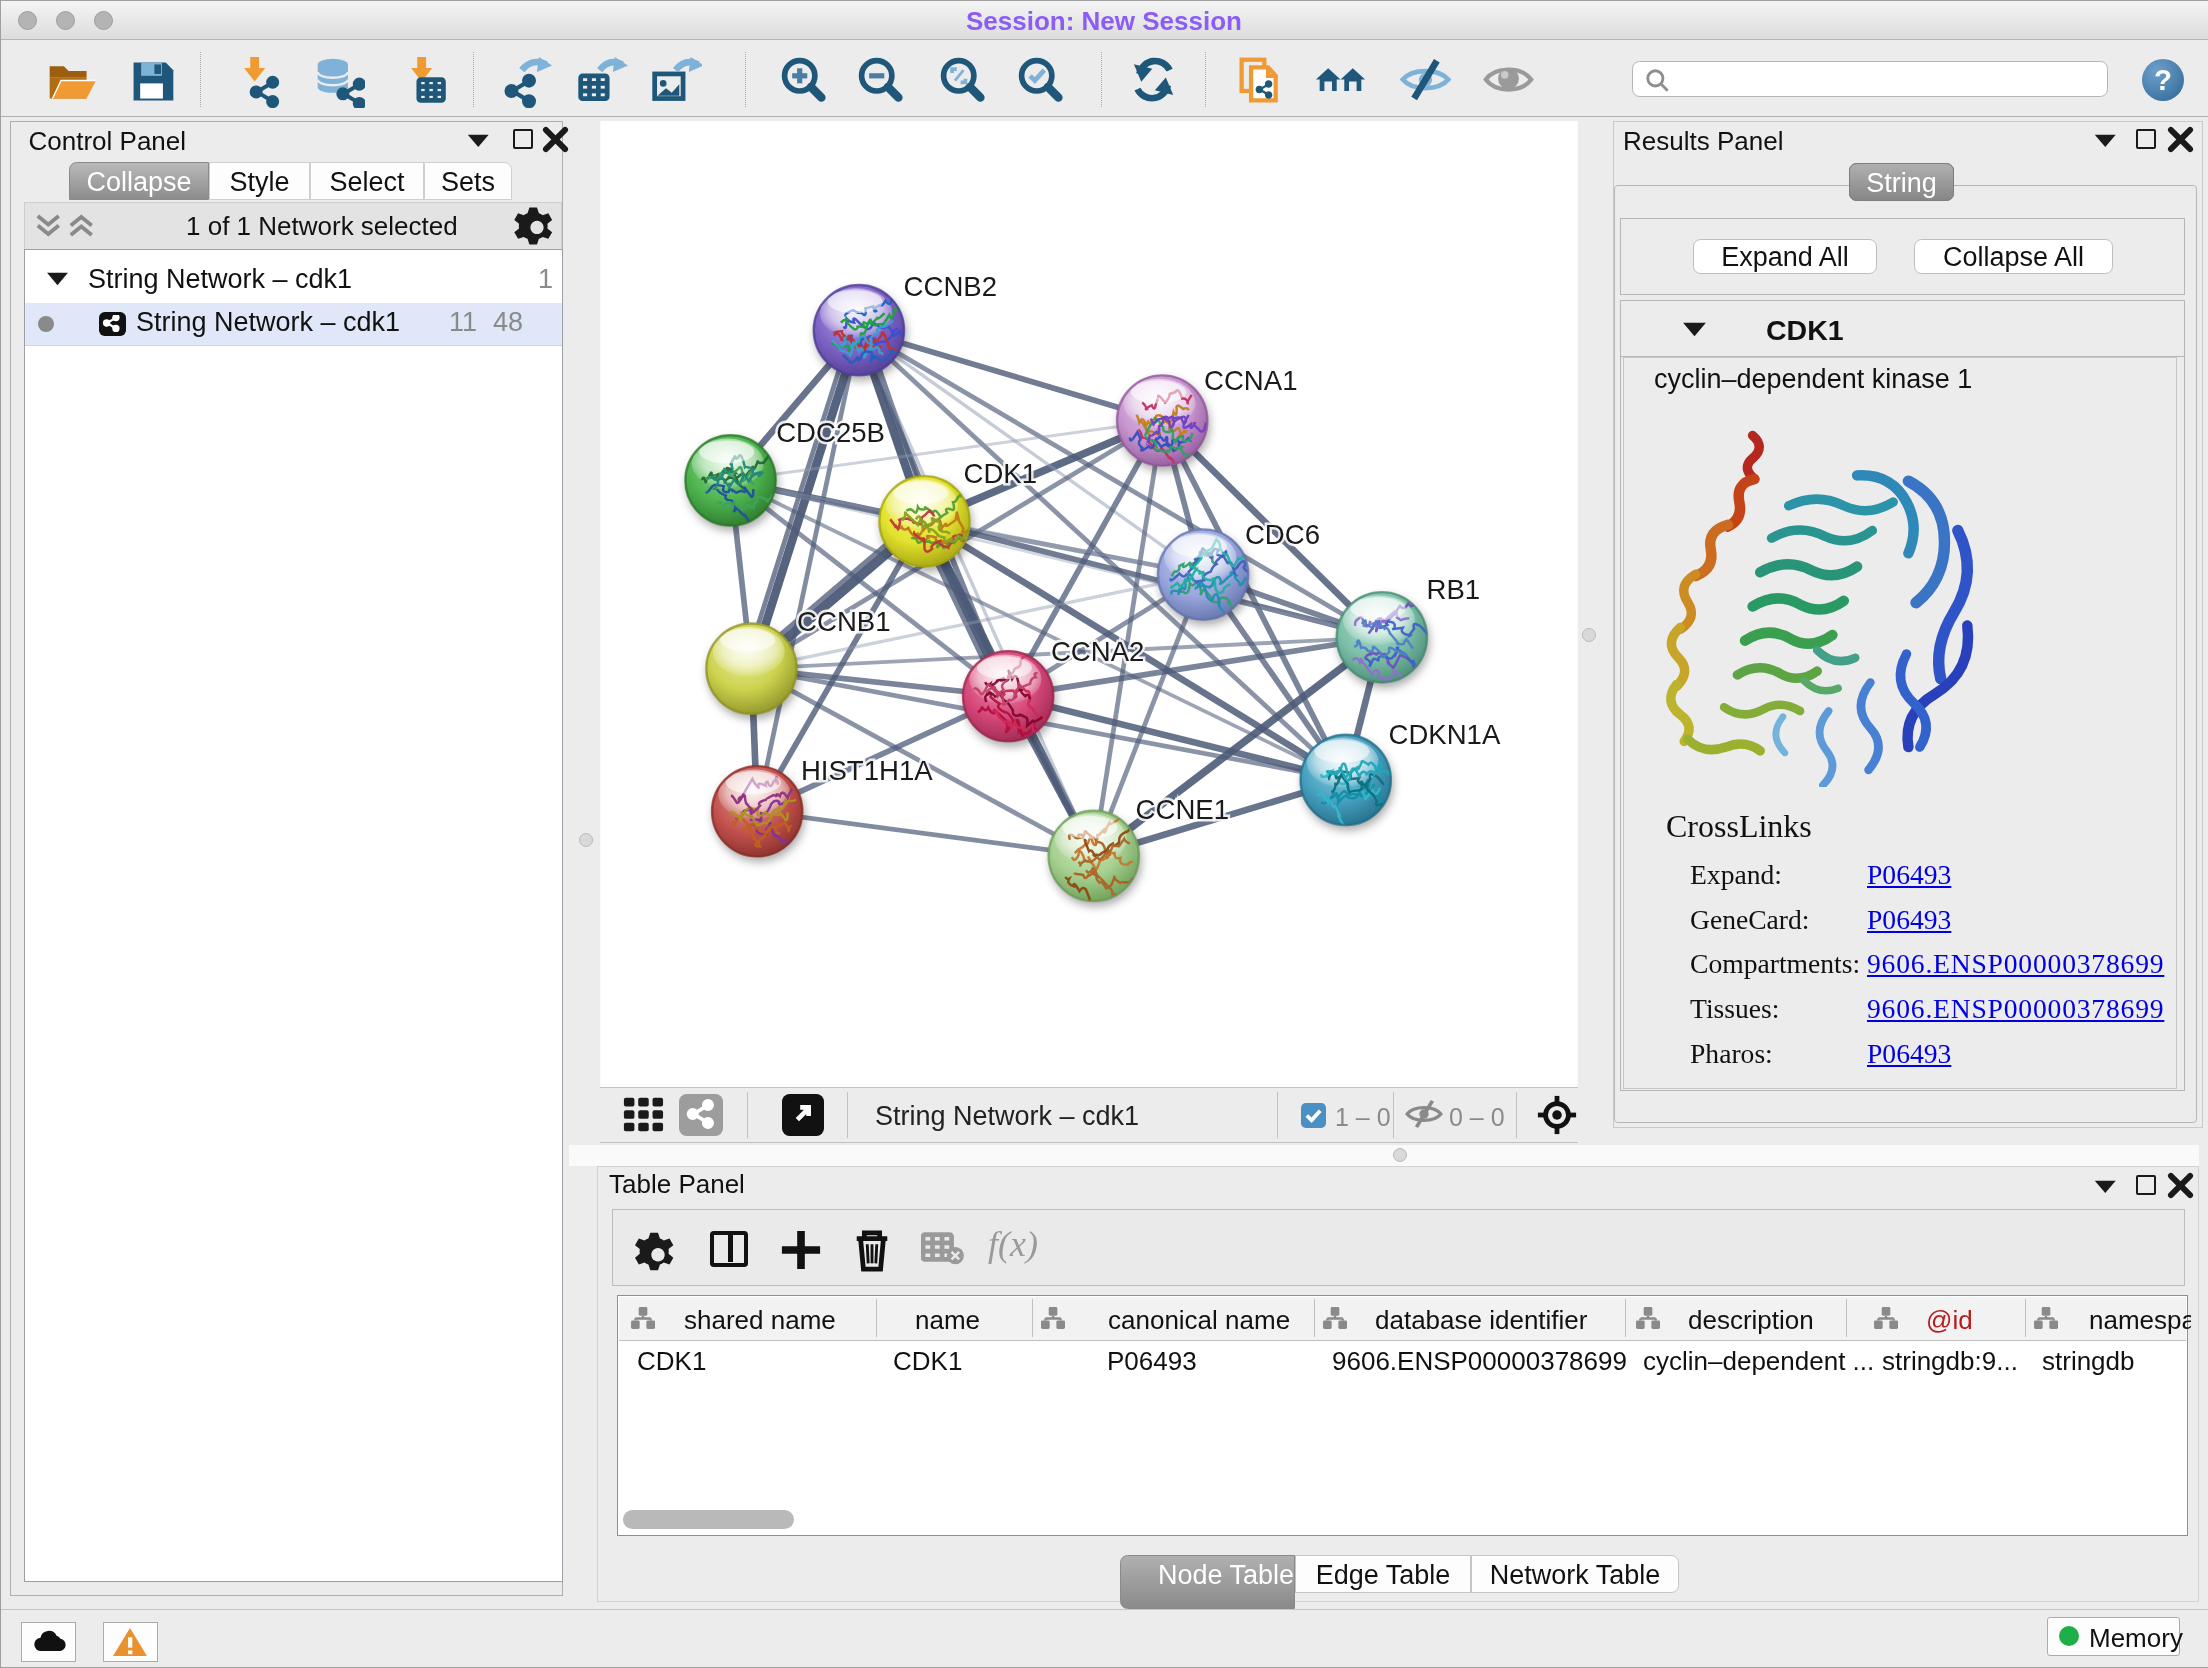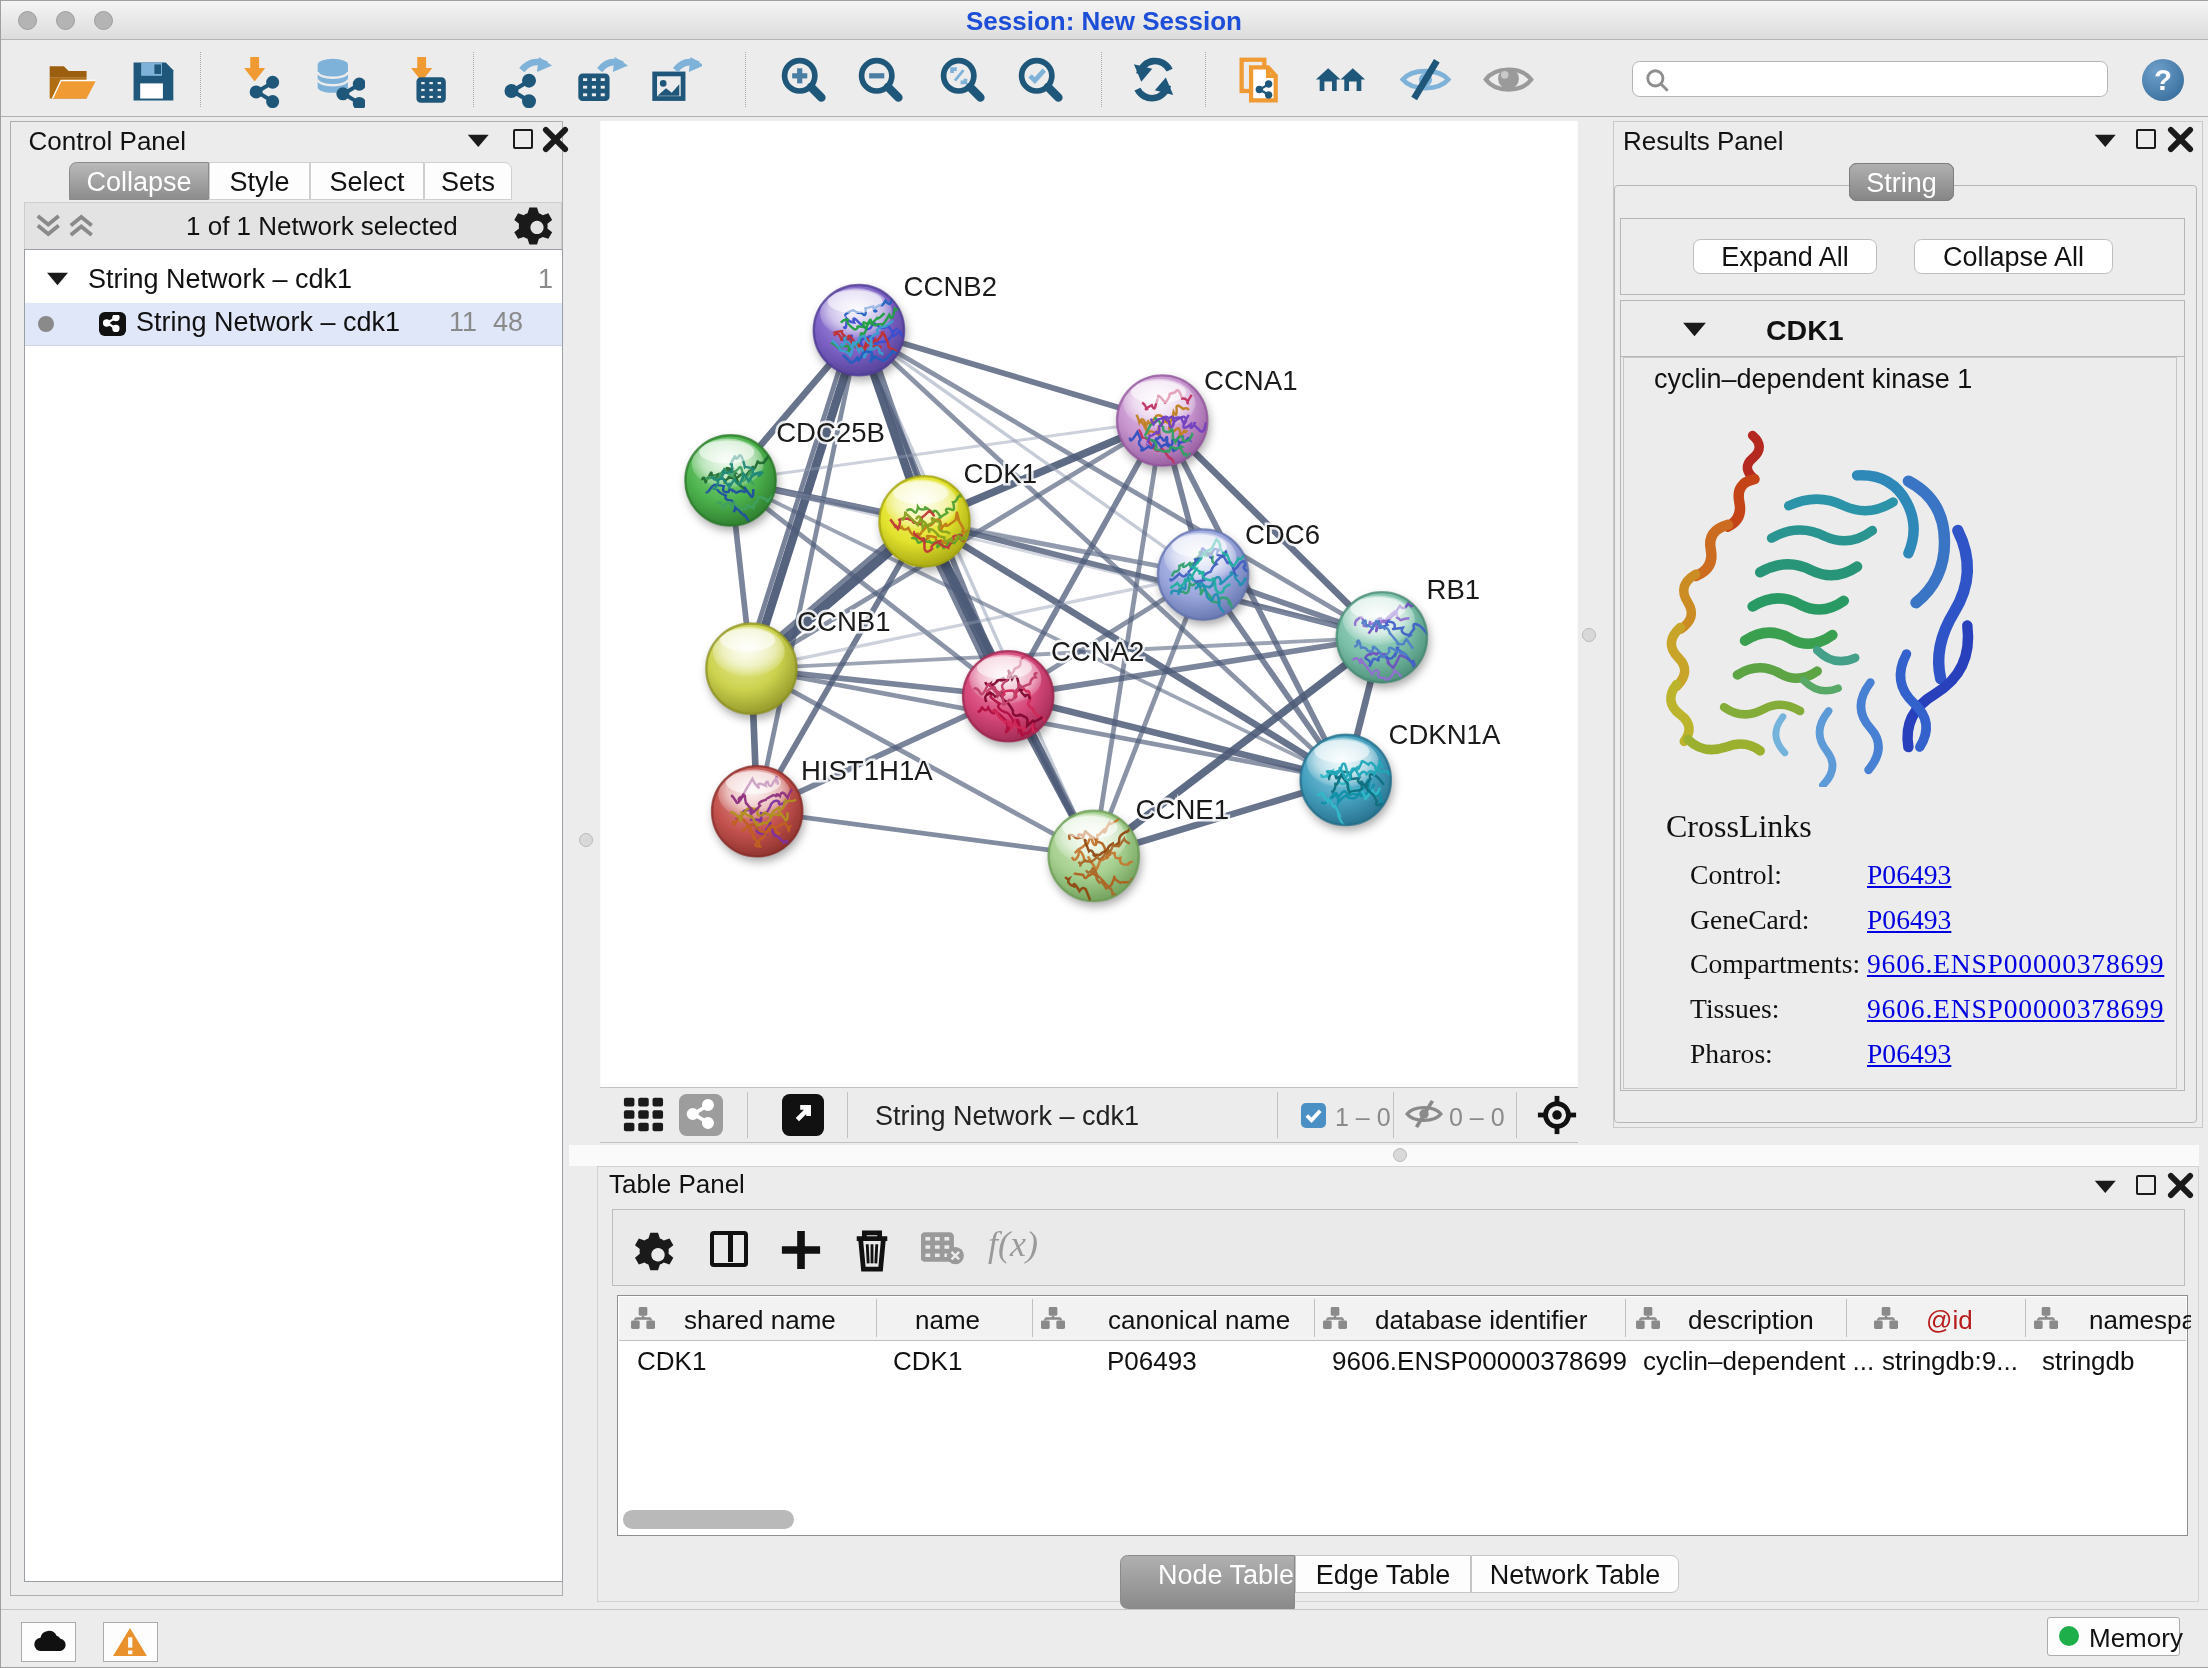--- a/index.html
+++ b/index.html
@@ -5,21 +5,21 @@
 body::after{content:"";position:absolute;left:0;top:0;width:2207px;height:1666px;border:1px solid #9f9f9f;pointer-events:none}
 .abs{position:absolute}
 .hdr{font-size:26px;color:#111}
 .sep{position:absolute;width:0;border-left:1.9px dotted #a8a8a8;height:55px;top:52px}
 .panelborder{border:1px solid #aeaeae}
 </style></head><body>
 <div class="abs" style="left:0;top:0;width:2208px;height:40px;background:linear-gradient(#f5f5f5,#dcdcdc);border-bottom:1px solid #b4b4b4"></div>
 <div class="abs" style="left:18px;top:10.5px;width:19px;height:19px;border-radius:50%;background:#b4b4b4;border:1px solid #9d9d9d"></div>
 <div class="abs" style="left:56px;top:10.5px;width:19px;height:19px;border-radius:50%;background:#b4b4b4;border:1px solid #9d9d9d"></div>
 <div class="abs" style="left:94px;top:10.5px;width:19px;height:19px;border-radius:50%;background:#b4b4b4;border:1px solid #9d9d9d"></div>
-<div class="abs" style="left:0;top:5.7px;width:2208px;height:32px;font-size:26px;font-weight:bold;color:#1d4ed8;text-align:center;white-space:nowrap">Session: New Session</div>
+<div class="abs" style="left:0;top:5.7px;width:2208px;height:32px;font-size:26px;font-weight:bold;color:#8b5cf6;text-align:center;white-space:nowrap">Session: New Session</div>
 <div class="abs" style="left:0;top:41px;width:2208px;height:76px;background:#ececec;border-bottom:1.9px solid #b0b0b0"></div>
 <svg class="abs" style="left:44px;top:55px" width="53" height="53" viewBox="0 0 56 56" xmlns="http://www.w3.org/2000/svg">
     <path d="M6 12 h15 l5 5 h19 v7 h-39 Z" fill="#9c5f10"></path>
     <path d="M6 12 v34 h39 v-22 h-39 Z" fill="#b06d12"></path>
     <path d="M9 46 l9-19 h37 l-10 19 Z" fill="#f09a33"></path>
     <path d="M9 46 l9-19 h37" fill="none" stroke="#fff" stroke-width="1.5"></path>
   </svg>
 <svg class="abs" style="left:126px;top:55px" width="53" height="53" viewBox="0 0 56 56" xmlns="http://www.w3.org/2000/svg">
     <path d="M8 8 h34 l8 8 v32 h-42 Z" fill="#1f577a"></path>
     <rect x="16" y="8" width="22" height="14" fill="#7fb2d9"></rect>
@@ -621,21 +621,21 @@
 <path d="M354 210 q6 48 -34 72 q-34 20 -28 56" stroke="#2840bc" stroke-width="11"></path>
 <path d="M290 240 q-16 30 8 52 q22 20 6 46" stroke="#3462cc" stroke-width="10"></path>
 <path d="M252 270 q-20 26 0 48 q18 20 -2 44" stroke="#4880d4" stroke-width="9"></path>
 <path d="M208 300 q-18 22 -2 42 q14 18 -4 36" stroke="#5c9ad8" stroke-width="8"></path>
 <path d="M160 306 q-16 20 2 38" stroke="#74b4dc" stroke-width="7"></path>
 <path d="M196 236 q18 18 40 8" stroke="#44a088" stroke-width="9"></path>
 <path d="M182 268 q16 16 36 8" stroke="#58a868" stroke-width="8"></path>
 </g>
   </svg>
 <div class="abs" style="left:1666px;top:808px;font-size:32px;font-weight:normal;font-family:'Liberation Serif',serif;color:#111">CrossLinks</div>
-<div class="abs" style="left:1690px;top:859px;font-size:27.6px;font-family:'Liberation Serif',serif;color:#111">Control:</div>
+<div class="abs" style="left:1690px;top:859px;font-size:27.6px;font-family:'Liberation Serif',serif;color:#111">Expand:</div>
 <div class="abs" style="left:1867px;top:859px;font-size:27.6px;font-family:'Liberation Serif',serif;color:#0000e0;text-decoration:underline">P06493</div>
 <div class="abs" style="left:1690px;top:904px;font-size:27.6px;font-family:'Liberation Serif',serif;color:#111">GeneCard:</div>
 <div class="abs" style="left:1867px;top:904px;font-size:27.6px;font-family:'Liberation Serif',serif;color:#0000e0;text-decoration:underline">P06493</div>
 <div class="abs" style="left:1690px;top:948px;font-size:27.6px;font-family:'Liberation Serif',serif;color:#111">Compartments:</div>
 <div class="abs" style="left:1867px;top:948px;font-size:27.6px;letter-spacing:0.8px;font-family:'Liberation Serif',serif;color:#0000e0;text-decoration:underline">9606.ENSP00000378699</div>
 <div class="abs" style="left:1690px;top:993px;font-size:27.6px;font-family:'Liberation Serif',serif;color:#111">Tissues:</div>
 <div class="abs" style="left:1867px;top:993px;font-size:27.6px;letter-spacing:0.8px;font-family:'Liberation Serif',serif;color:#0000e0;text-decoration:underline">9606.ENSP00000378699</div>
 <div class="abs" style="left:1690px;top:1038px;font-size:27.6px;font-family:'Liberation Serif',serif;color:#111">Pharos:</div>
 <div class="abs" style="left:1867px;top:1038px;font-size:27.6px;font-family:'Liberation Serif',serif;color:#0000e0;text-decoration:underline">P06493</div>
 <div class="abs" style="left:597px;top:1166px;width:1602px;height:436px;background:#ececec;border:1px solid #d2d2d2"></div>

